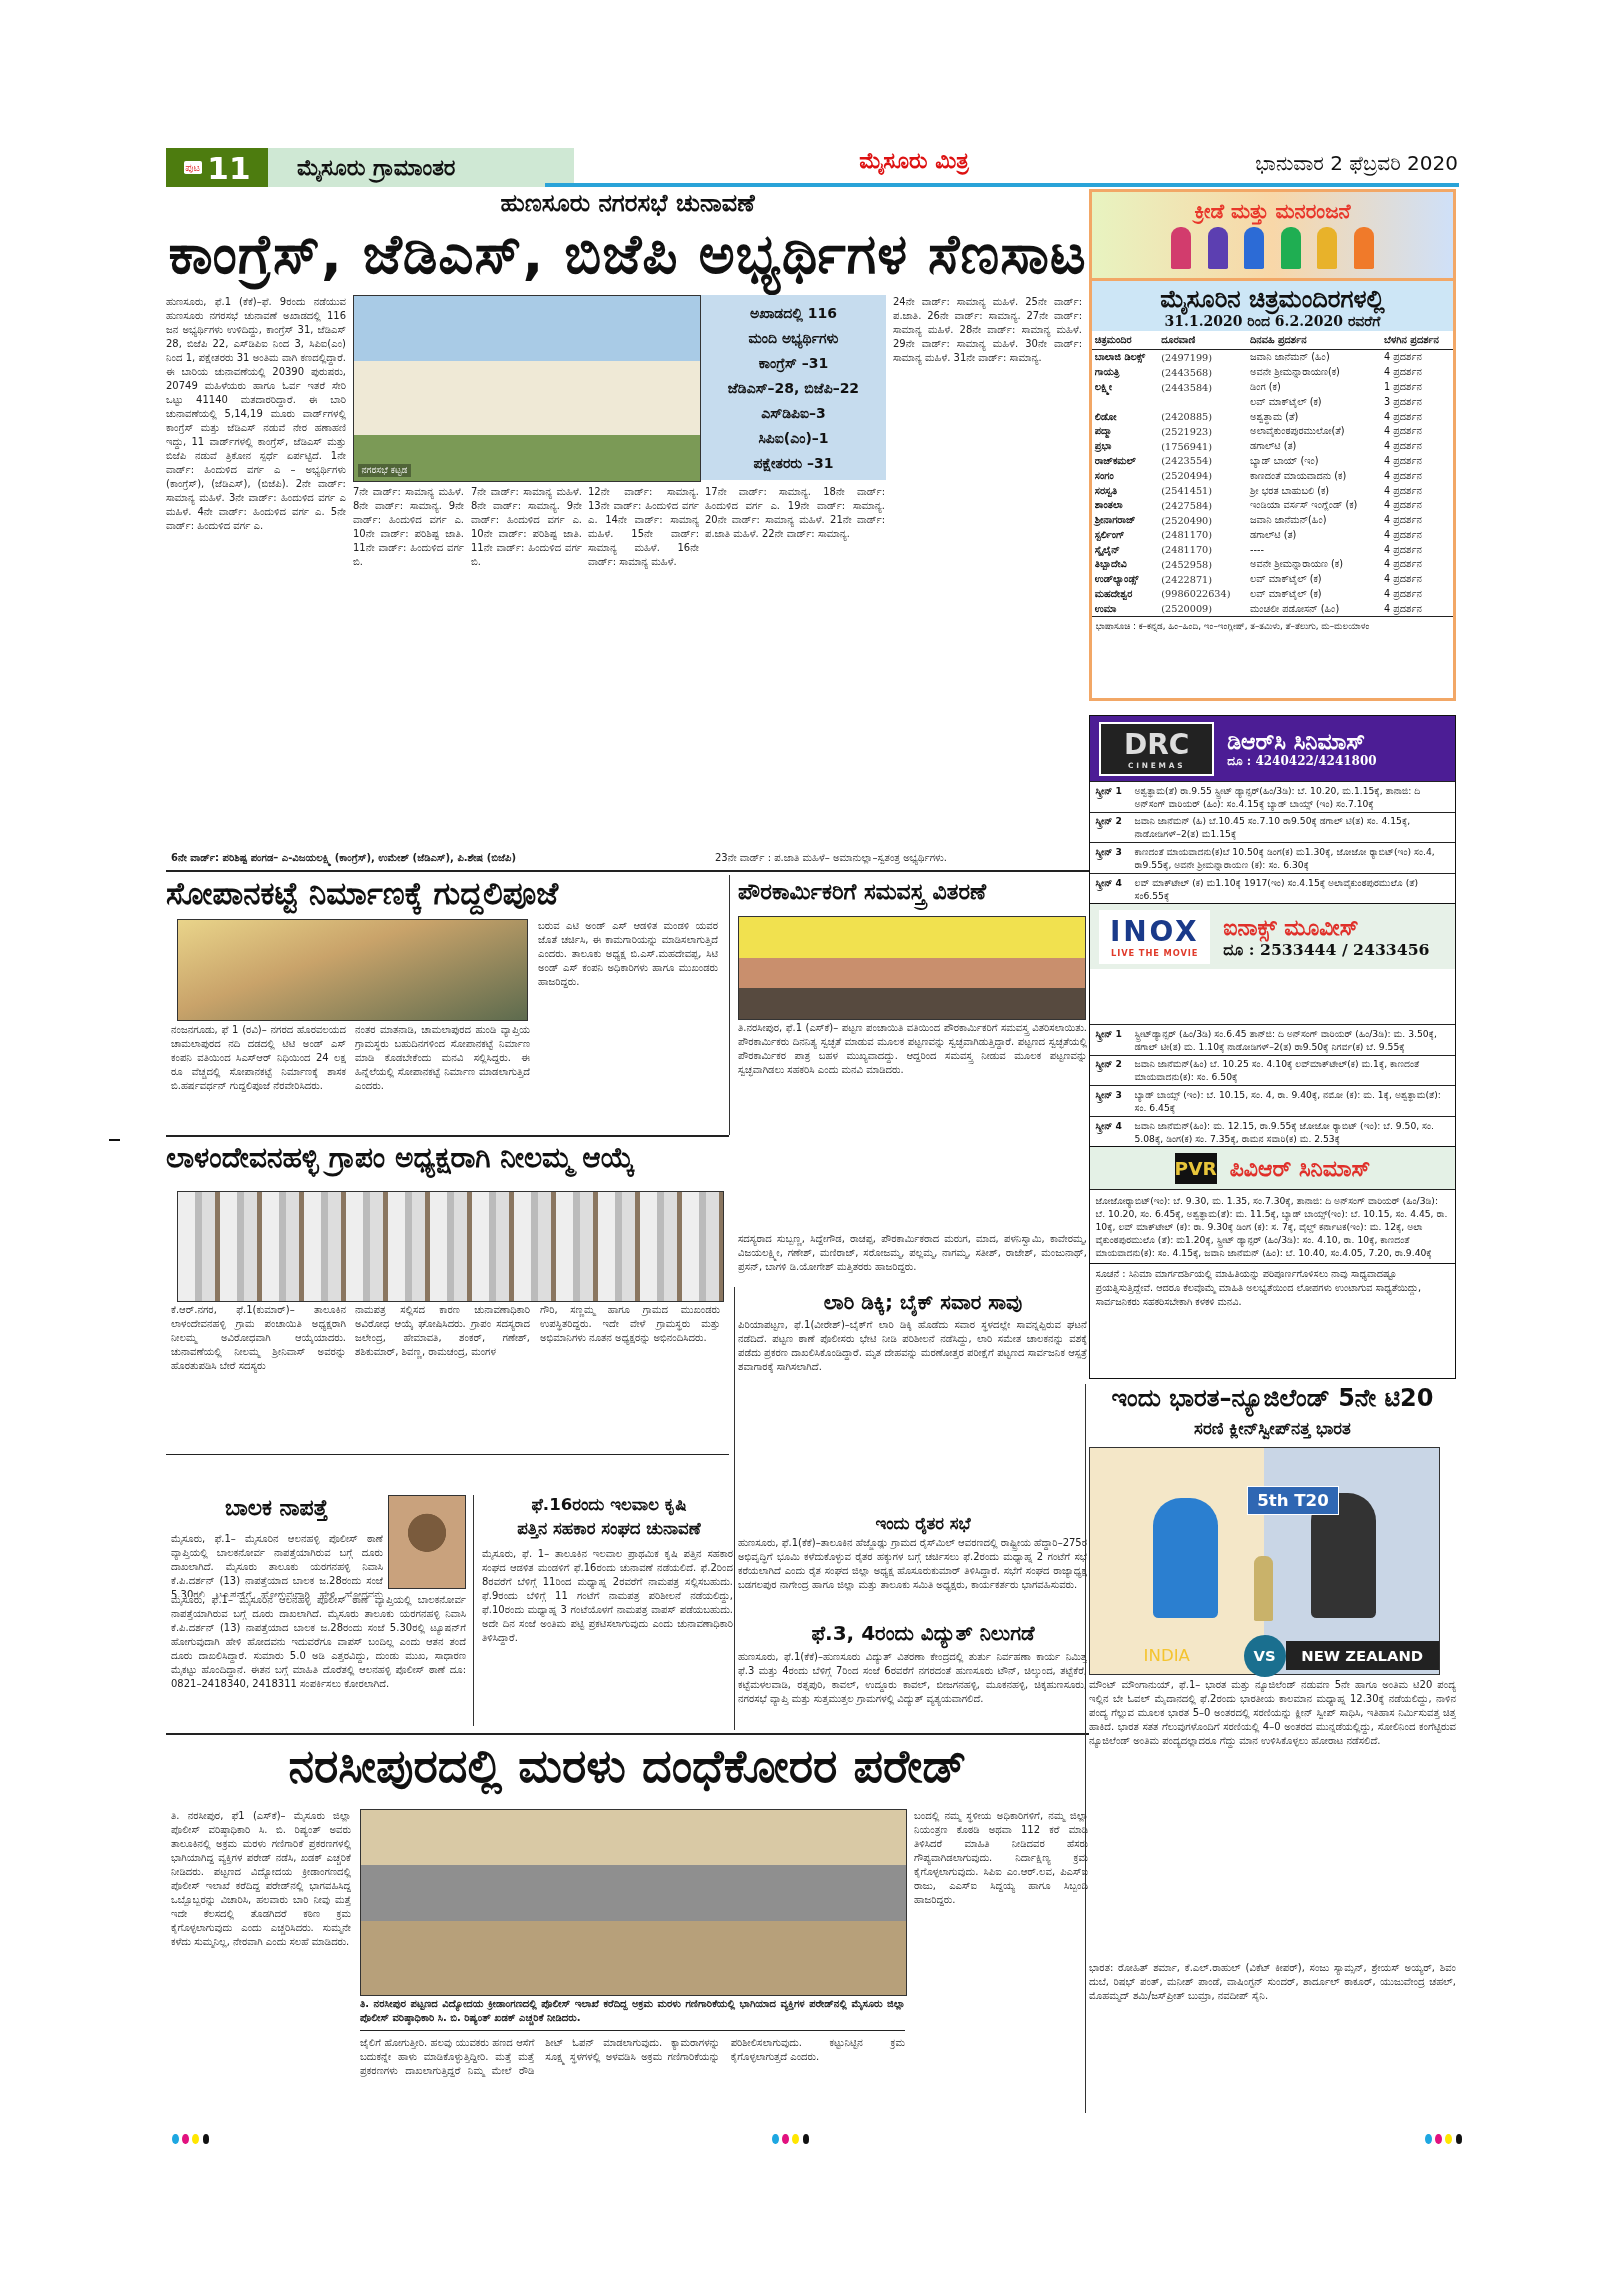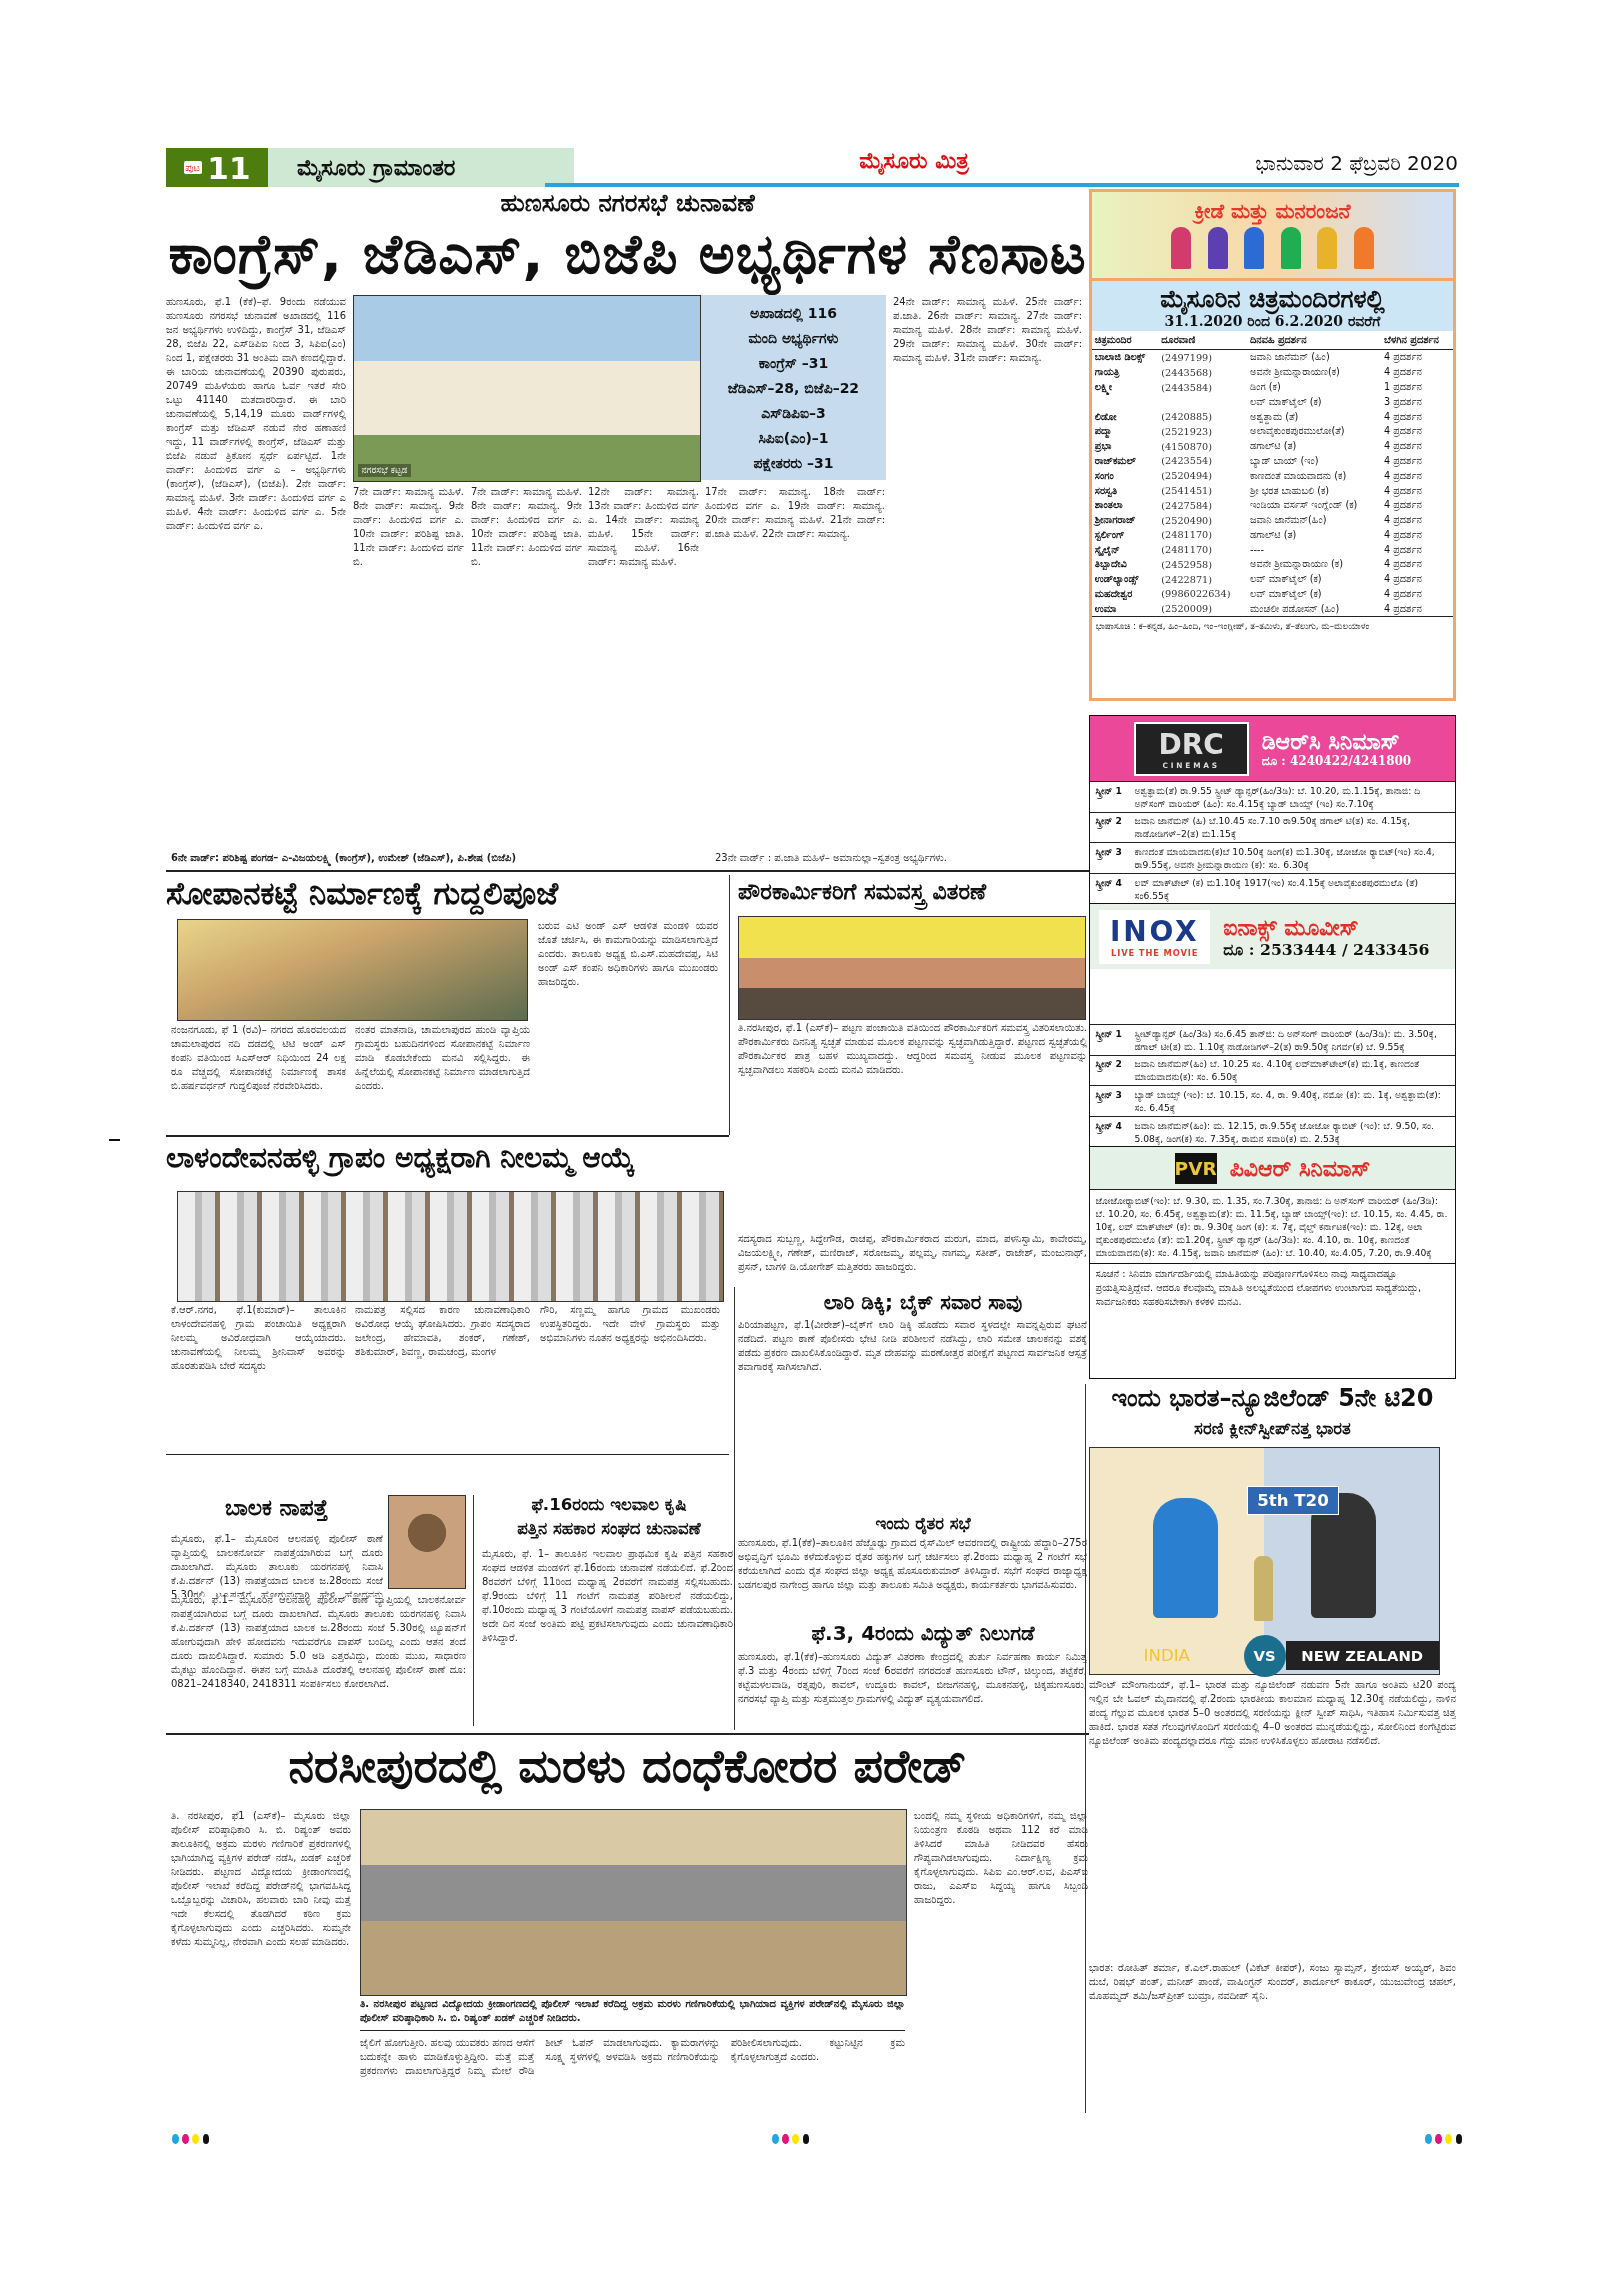--- a/index.html
+++ b/index.html
@@ -38,21 +38,21 @@
   .cin-title{background:#cde6f6;text-align:center;padding:3.7px 0 1.8px;}
   .cin-title .t1{font-size:24px;font-weight:bold;}
   .cin-title .t2{font-size:14px;font-weight:bold;font-family:"DejaVu Serif",serif;}
   table.cin{width:100%;border-collapse:collapse;font-size:9.7px;}
   table.cin th{font-weight:bold;text-align:left;border-bottom:0.9px solid #222;padding:2.8px 2.8px;font-size:9.7px;}
   table.cin td{padding:1.4px 2.8px;white-space:nowrap;}
   table.cin td.ph{font-family:"DejaVu Serif",serif;color:#333;}
   .cin-legend{border-top:0.9px solid #222;font-size:8.8px;padding:3.7px 3.7px;}
   .theatre{border:1.8px solid #111;box-sizing:border-box;background:#fff;}
   .th-head{display:flex;align-items:center;gap:13px;padding:5.5px 9.2px;}
-  .th-head.drc{background:#ec4899;justify-content:center;}
+  .th-head.drc{background:#4c1d95;}
   .th-head.inox{background:#e7f1e8;}
   .th-head.pvr{background:#e4f1e6;justify-content:center;}
   .logo-drc{width:111px;height:50px;background:#222;color:#ddd;font-weight:900;font-size:28px;display:flex;flex-direction:column;align-items:center;justify-content:center;border:2.8px solid #fff;}
   .logo-drc small{font-size:7.4px;letter-spacing:2.8px;}
   .logo-inox{width:111px;height:54px;background:#fff;display:flex;flex-direction:column;align-items:center;justify-content:center;}
   .logo-inox b{font-size:28px;color:#1a3a8a;letter-spacing:2.8px;}
   .logo-inox small{font-size:8.3px;color:#e03a2a;font-weight:bold;letter-spacing:0.9px;}
   .logo-pvr{width:42px;height:31px;background:#111;color:#e8c53a;font-weight:bold;font-size:18.5px;display:flex;align-items:center;justify-content:center;}
   .th-name{font-size:22px;font-weight:bold;}
   .th-name.white{color:#fff;}
@@ -223,21 +223,21 @@
           <td>4 ಪ್ರದರ್ಶನ</td>
         </tr>
         <tr>
           <td style="font-weight: bold;">ಪದ್ಮಾ</td>
           <td class="ph">(2521923)</td>
           <td>ಅಲಾವೈಕುಂಠಪುರಮುಲೋ(ತೆ)</td>
           <td>4 ಪ್ರದರ್ಶನ</td>
         </tr>
         <tr>
           <td style="font-weight: bold;">ಪ್ರಭಾ</td>
-          <td class="ph">(4150870)</td>
+          <td class="ph">(1756941)</td>
           <td>ಡಗಾಲ್‌ಟಿ (ತ)</td>
           <td>4 ಪ್ರದರ್ಶನ</td>
         </tr>
         <tr>
           <td style="font-weight: bold;">ರಾಜ್‌ಕಮಲ್</td>
           <td class="ph">(2423554)</td>
           <td>ಬ್ಯಾಡ್ ಬಾಯ್ (ಇಂ)</td>
           <td>4 ಪ್ರದರ್ಶನ</td>
         </tr>
         <tr>

